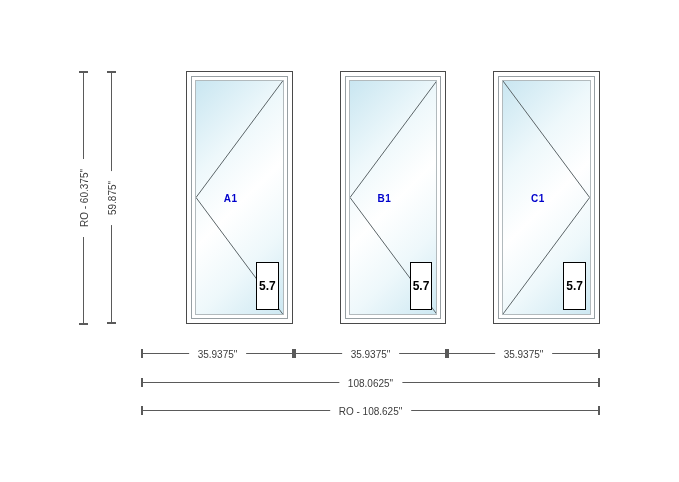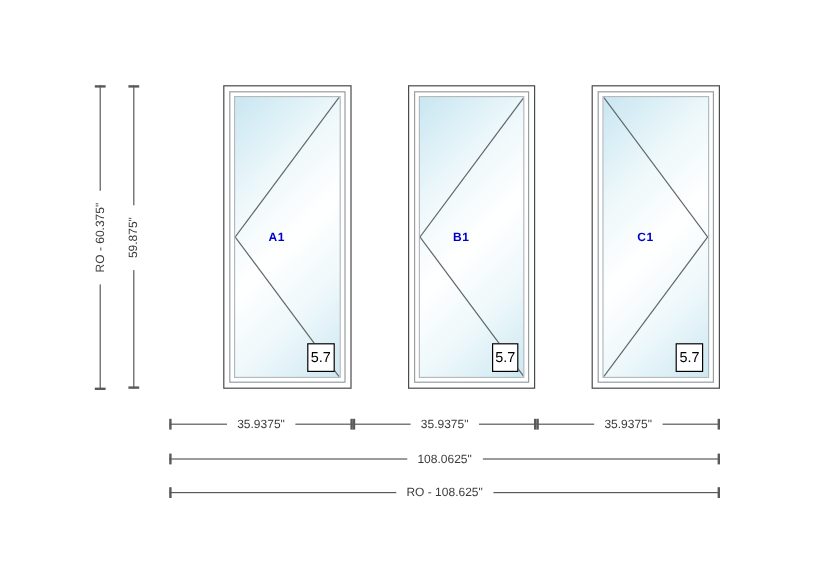--- a/index.html
+++ b/index.html
@@ -28,21 +28,21 @@
   }
   .diag { position:absolute; left:0; top:0; width:100%; height:100%; }
   .diag line { stroke:#5c6568; stroke-width:1; vector-effect:non-scaling-stroke; }
   .plabel {
     position:absolute; top:50%; left:40%; transform:translate(-50%,-50%);
     color:#0000cc; font-weight:bold; font-size:10px; letter-spacing:0.5px;
   }
   .badge {
     position:absolute; right:4px; bottom:4px;
     background:#ffffff; border:1px solid #000000; color:#000000;
-    font-weight:normal; font-size:12px; line-height:14px; padding:4px 2px;
+    font-weight:bold; font-size:12px; line-height:14px; padding:16px 2px;
   }
 
   
   .hdim { position:absolute; height:9px; }
   .hdim .hline { position:absolute; left:0; right:0; top:4px; height:1px; background:#5a5a5a; }
   .hdim .tick { position:absolute; top:0; width:2px; height:9px; background:#5a5a5a; }
   .hdim .tick.l { left:0; }
   .hdim .tick.r { right:0; }
   .hdim .hlabel {
     position:absolute; left:50%; top:4.5px; transform:translate(-50%,-50%);

